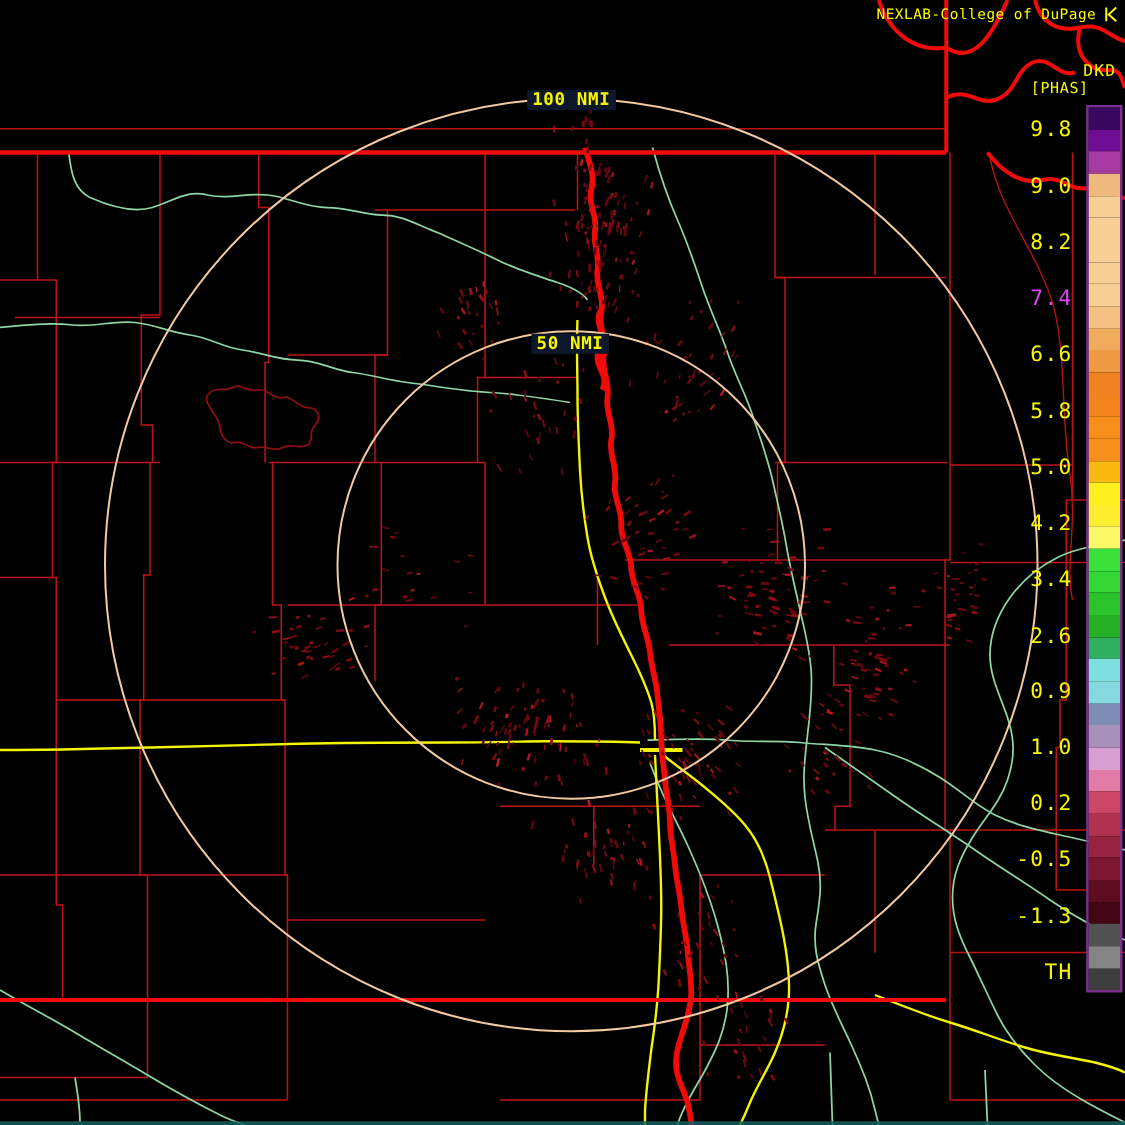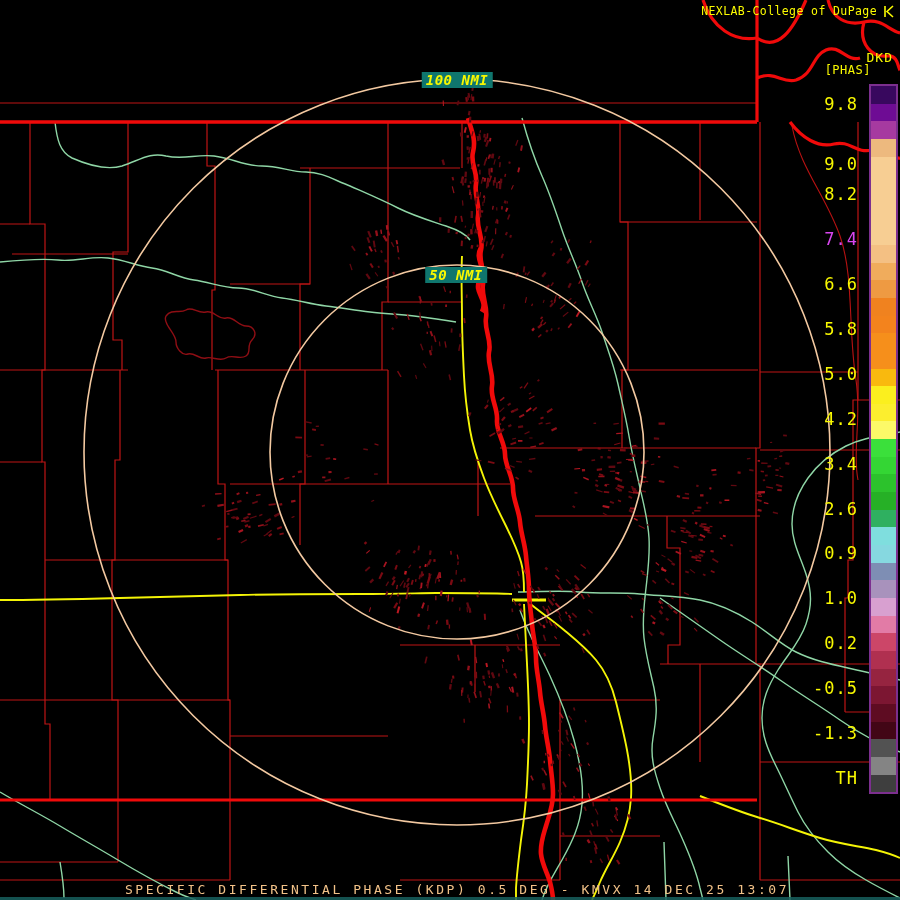--- a/index.html
+++ b/index.html
@@ -3,22 +3,22 @@
 <meta charset="utf-8">
 <style>
   html,body{margin:0;padding:0;background:#000;}
   .stage{position:relative;width:900px;height:900px;background:#000;overflow:hidden;
          font-family:"DejaVu Sans Mono","Liberation Mono",monospace;}
   .stage svg.map{position:absolute;left:0;top:0;}
   .abs{position:absolute;white-space:nowrap;}
   .banner{top:4px;right:5px;display:flex;align-items:center;gap:6px;font-size:11.5px;letter-spacing:.4px;}
   .prod-id{top:50px;right:7px;font-size:13px;letter-spacing:1px;}
   .prod-units{top:63px;right:29px;font-size:12px;letter-spacing:.5px;}
-  .ring-label{font-size:14px;font-weight:bold;font-style:italic;letter-spacing:.5px;
-              background:#0f766e;padding:0 4px;transform:translate(-50%,-50%);}
+  .ring-label{font-size:14px;font-weight:bold;letter-spacing:.5px;
+              background:#0f172a;padding:0 4px;transform:translate(-50%,-50%);}
   .caption{top:882px;left:457px;transform:translateX(-50%);font-size:13px;letter-spacing:2.55px;}
   .colorbar{box-sizing:content-box;}
   .cb-blocks{position:absolute;inset:0;display:flex;flex-direction:column;}
   .cb-blocks div{flex:1;}
   .tick{position:absolute;right:42px;font-size:17px;letter-spacing:1px;line-height:16px;}
   .footer-strip{left:0;bottom:0;width:900px;height:3px;opacity:.85;}
 </style>
 </head>
 <body>
 
@@ -897,33 +897,32 @@
         <div style="background: rgb(124, 22, 50);"></div>
         <div style="background: rgb(94, 12, 34);"></div>
         <div style="background: rgb(66, 6, 22);"></div>
         <div style="background: rgb(82, 82, 82);"></div>
         <div style="background: rgb(132, 132, 132);"></div>
         <div style="background: rgb(62, 62, 62);"></div>
       </div>
   </div>
   <div id="cb-ticks">
       <div class="tick" style="top: 96px; color: rgb(248, 248, 0);">9.8</div>
-      <div class="tick" style="top: 156px; color: rgb(248, 248, 0); text-align: right;">9.0</div>
+      <div class="tick" style="top: 141px; color: rgb(248, 248, 0); text-align: right;">9.0</div>
       <div class="tick" style="top: 186px; color: rgb(248, 248, 0);">8.2</div>
       <div class="tick" style="top: 231px; color: #d946ef;">7.4</div>
       <div class="tick" style="top: 276px; color: rgb(248, 248, 0);">6.6</div>
       <div class="tick" style="top: 321px; color: rgb(248, 248, 0);">5.8</div>
       <div class="tick" style="top: 366px; color: rgb(248, 248, 0);">5.0</div>
       <div class="tick" style="top: 411px; color: rgb(248, 248, 0);">4.2</div>
       <div class="tick" style="top: 456px; color: rgb(248, 248, 0);">3.4</div>
       <div class="tick" style="top: 501px; color: rgb(248, 248, 0);">2.6</div>
       <div class="tick" style="top: 545px; color: rgb(248, 248, 0);">0.9</div>
       <div class="tick" style="top: 590px; color: rgb(248, 248, 0);">1.0</div>
       <div class="tick" style="top: 635px; color: rgb(248, 248, 0);">0.2</div>
       <div class="tick" style="top: 680px; color: rgb(248, 248, 0);">-0.5</div>
       <div class="tick" style="top: 725px; color: rgb(248, 248, 0);">-1.3</div>
       <div class="tick" style="top: 770px; color: rgb(248, 248, 0);">TH</div>
     </div>
 
-  <div class="abs caption" style="color: rgb(242, 194, 136);">SPECIFIC DIFFERENTIAL PHASE (KDP) 0.5 DEG - KMVX 14 DEC 25 13:07</div>
 
   <div class="abs footer-strip" style="background: rgb(23, 96, 94);"></div>
 </div>
 
 </body></html>

